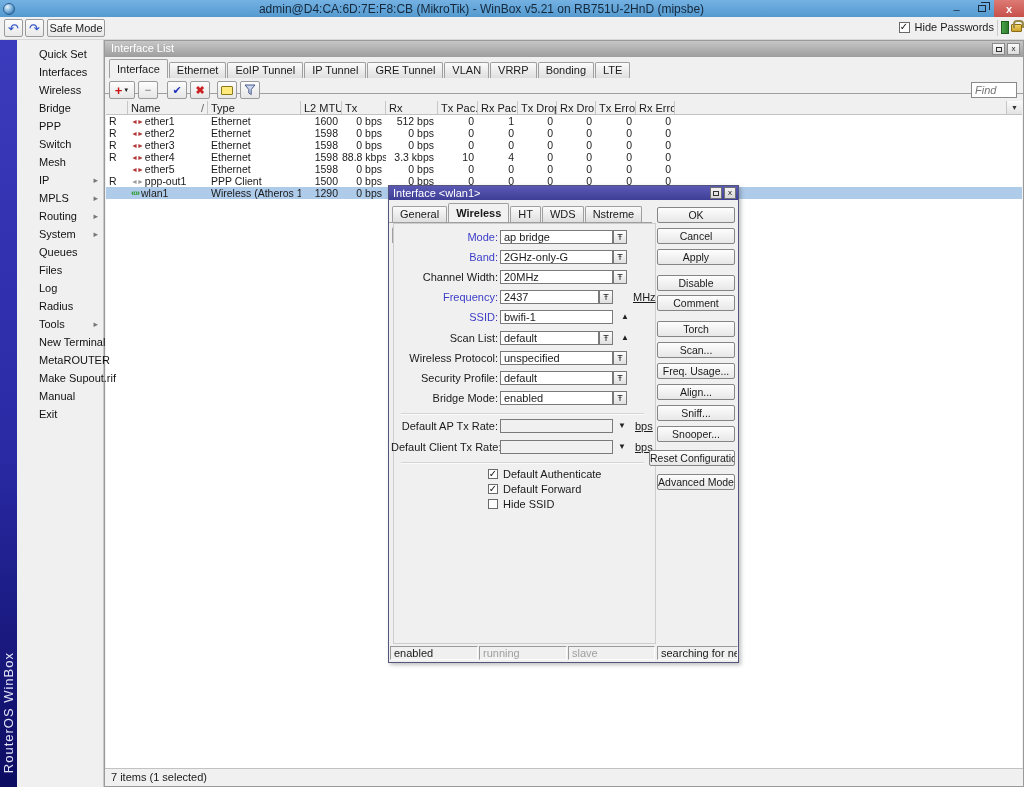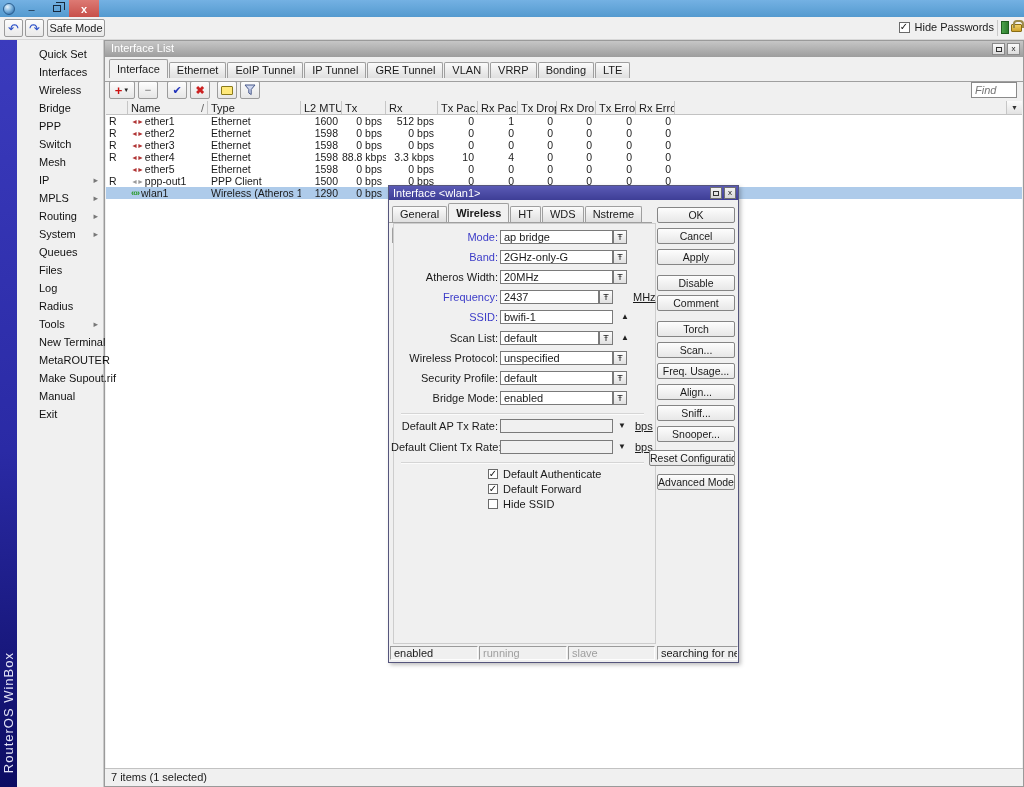--- a/index.html
+++ b/index.html
@@ -50,21 +50,21 @@
   .side-arrow{position:absolute;right:5px;top:0;color:#777;font-size:9px;}
   
   .iface-win{position:absolute;left:104px;top:40px;width:920px;height:747px;background:#f0f0f0;
     border:1px solid #9a9a9a;z-index:10;}
   .iw-title{position:absolute;left:0;top:0;right:0;height:16px;
     background:linear-gradient(#c6c6c6,#9d9d9d);color:#fff;padding:1px 0 0 6px;}
   .win-btn{position:absolute;top:2px;width:13px;height:12px;background:linear-gradient(#fafafa,#dcdcdc);
     border:1px solid #8a8a8a;display:flex;align-items:center;justify-content:center;
     font-size:8px;color:#222;line-height:1;}
   .ic-rest-sm{width:6px;height:5px;border:1px solid #333;}
-  .iw-tabs{position:absolute;left:0;top:17px;right:0;height:24px;border-bottom:1px solid #9f9f9f;padding-left:4px;}
+  .iw-tabs{position:absolute;left:0;top:17px;right:0;height:36px;border-bottom:1px solid #9f9f9f;padding-left:4px;}
   .tab{display:inline-block;vertical-align:bottom;margin-top:4px;height:16px;line-height:15px;padding:0 7px;
     border:1px solid #9f9f9f;border-bottom:none;border-radius:2px 2px 0 0;
     background:linear-gradient(#fbfbfb,#dfdfdf);margin-right:1px;cursor:default;position:relative;}
   .tab.active{background:#f1f1f1;height:19px;margin-top:1px;line-height:18px;z-index:3;}
   .iw-toolbar{position:absolute;left:0;top:38px;right:0;height:22px;}
   .itb-btn{position:absolute;top:2px;height:18px;width:20px;background:linear-gradient(#fdfdfd,#e6e6e6);
     border:1px solid #9b9b9b;border-radius:2px;display:flex;align-items:center;justify-content:center;font-size:11px;}
   .find-box{position:absolute;right:6px;top:3px;width:46px;height:16px;border:1px solid #8a8a8a;
     background:#fff;font-style:italic;color:#8d8d8d;font-size:11px;padding:0 3px;font-family:"Liberation Sans",sans-serif;}
   
@@ -123,20 +123,21 @@
   .glyph-minus{color:#9a9a9a;font-weight:bold;}
   .glyph-check{color:#2233bb;font-size:11px;}
   .glyph-x{color:#cc2222;font-size:11px;font-weight:bold;}
   .note-ic{width:12px;height:9px;background:#ffe97a;border:1px solid #8a7a1a;border-radius:1px;}
 </style>
 </head>
 <body>
 
 <div class="titlebar">
   <div class="app-icon"></div>
+  <div class="app-title">admin@D4:CA:6D:7E:F8:CB (MikroTik) - WinBox v5.21 on RB751U-2HnD (mipsbe)</div>
   <div class="cap-btn">–</div>
   <div class="cap-btn">
       <span class="ic-restore"></span>
     </div>
   <div class="cap-btn cap-close">x</div>
 </div>
 
 <div class="main-toolbar">
   <div class="tb-btn undo-redo" style="left:4px;width:19px;">
       <span>↶</span>
@@ -344,21 +345,21 @@
   </div>
   <div class="dlg-tabs" id="dlgTabs"><span class="tab">General</span><span class="tab active">Wireless</span><span class="tab">HT</span><span class="tab">WDS</span><span class="tab">Nstreme</span><span class="tab">Status</span><span class="tab">Traffic</span></div>
   <div class="dlg-panel"></div>
   <div id="dlgFields">
       <div class="fld-label hl" style="top: 44px;">Mode:</div>
       <div class="fld-input" style="top: 44px; left: 111px; width: 113px;">ap bridge</div>
       <div class="mini-btn" style="top: 44px; left: 224px;">Ŧ</div>
       <div class="fld-label hl" style="top: 64px;">Band:</div>
       <div class="fld-input" style="top: 64px; left: 111px; width: 113px;">2GHz-only-G</div>
       <div class="mini-btn" style="top: 64px; left: 224px;">Ŧ</div>
-      <div class="fld-label" style="top: 84px;">Atheros Width:</div>
+      <div class="fld-label" style="top: 84px;">Channel Width:</div>
       <div class="fld-input" style="top: 84px; left: 111px; width: 113px;">20MHz</div>
       <div class="mini-btn" style="top: 84px; left: 224px;">Ŧ</div>
       <div class="fld-label hl" style="top: 104px;">Frequency:</div>
       <div class="fld-input" style="top: 104px; left: 111px; width: 99px;">2437</div>
       <div class="mini-btn" style="top: 104px; left: 210px;">Ŧ</div>
       <span class="fld-suffix" style="top: 104px; left: 244px;">MHz</span>
       <div class="fld-label hl" style="top: 124px;">SSID:</div>
       <div class="fld-input" style="top: 124px; left: 111px; width: 113px;">bwifi-1</div>
       <div class="mini-btn updown" style="top: 124px; left: 229px;">▲</div>
       <div class="fld-label" style="top: 145px;">Scan List:</div>

